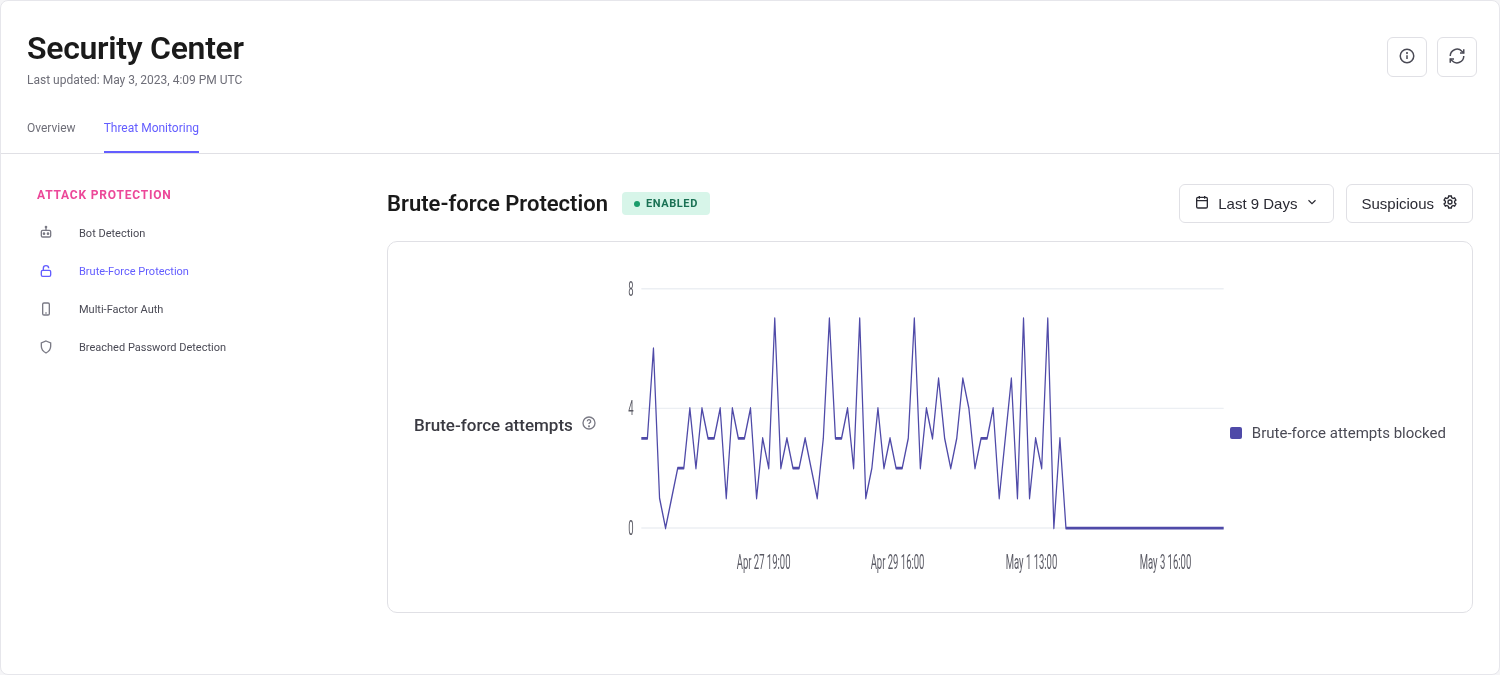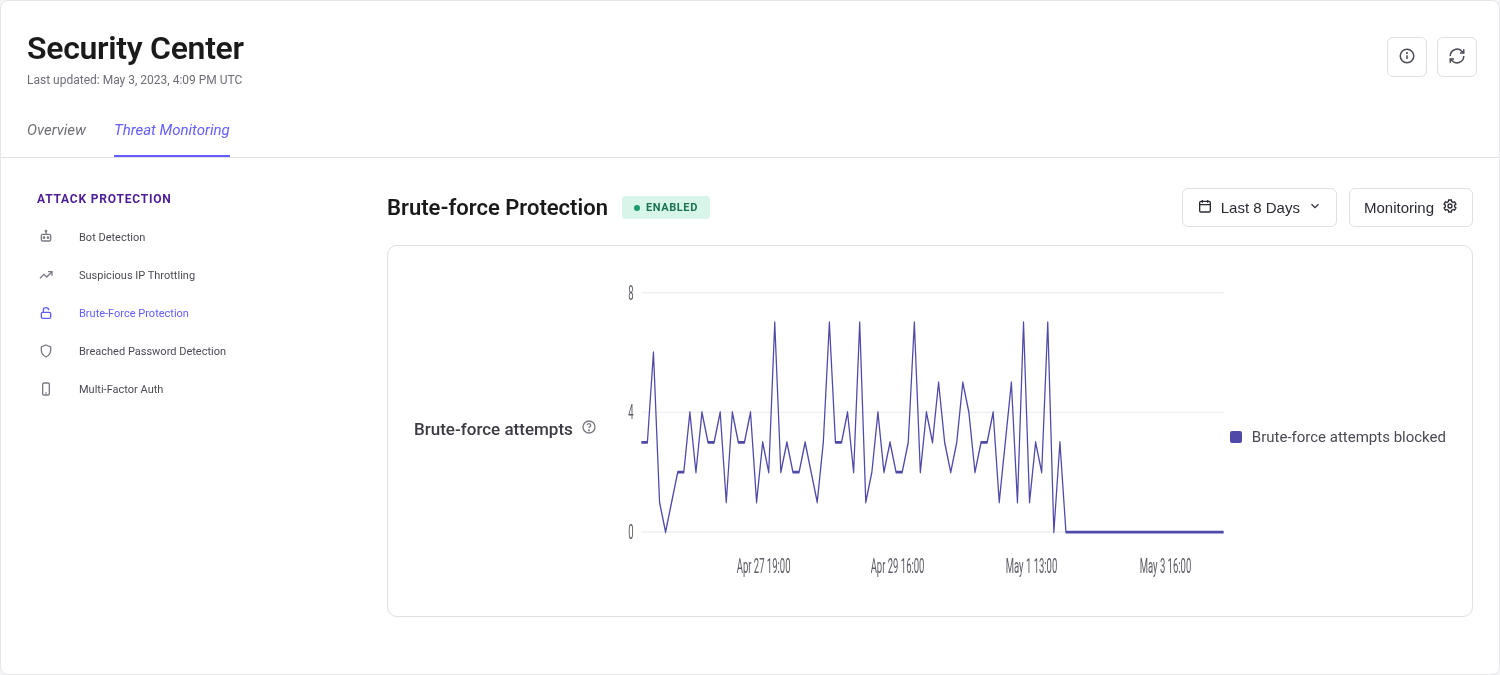--- a/index.html
+++ b/index.html
@@ -41,31 +41,31 @@
     width:40px;height:40px;border:1px solid var(--border);border-radius:6px;
     background:#fff;display:flex;align-items:center;justify-content:center;
     cursor:pointer;color:#4a4a55;
   }
   
   .tabs{
     display:flex;gap:28px;padding:0 26px;margin-top:34px;
     border-bottom:1px solid var(--border);
   }
   .tab{
-    padding:0 0 16px 0;font-size:15px;color:var(--text-muted);
-    cursor:pointer;border-bottom:2px solid transparent;font-style:italic;
+    padding:0 0 16px 0;font-size:12px;color:var(--text-muted);
+    cursor:pointer;border-bottom:2px solid transparent;
   }
   .tab.active{color:var(--accent);border-bottom-color:var(--accent);}
   
   .body{display:flex;padding:30px 26px 24px 26px;gap:20px;height:calc(100% - 190px);}
   .side{
     width:340px;flex:0 0 340px;
   }
   .side-heading{
-    font-size:12px;letter-spacing:.8px;font-weight:700;color:#4c1d95;
+    font-size:12px;letter-spacing:.8px;font-weight:700;color:#ec4899;
     margin:4px 0 12px 10px;
   }
   .side-item{
     display:flex;align-items:center;gap:24px;
     padding:10px 10px;border-radius:6px;
     color:#4a4a55;cursor:pointer;font-size:11px;
   }
   .side-item .ico{width:18px;height:18px;display:flex;align-items:center;justify-content:center;color:#7a7a85}
   .side-item.active{color:var(--accent)}
   .side-item.active .ico{color:var(--accent)}
@@ -158,57 +158,48 @@
               <rect x="5" y="8" width="14" height="10" rx="2"></rect>
               <line x1="12" y1="4" x2="12" y2="8"></line>
               <circle cx="12" cy="3" r="1"></circle>
               <circle cx="9" cy="13" r="1" fill="currentColor"></circle>
               <circle cx="15" cy="13" r="1" fill="currentColor"></circle>
             </svg>
         </span>
         <span>Bot Detection</span>
       </div>
 
-      <div class="side-item">
-        <span class="ico">
-          <svg width="16" height="16" viewBox="0 0 24 24" fill="none" stroke="currentColor" stroke-width="2">
-              <polyline points="3 17 9 11 13 15 21 7"></polyline>
-              <polyline points="15 7 21 7 21 13"></polyline>
-            </svg>
-        </span>
-        <span>Suspicious IP Throttling</span>
-      </div>
 
       <div class="side-item active">
         <span class="ico">
           <svg width="16" height="16" viewBox="0 0 24 24" fill="none" stroke="currentColor" stroke-width="2">
               <rect x="5" y="11" width="14" height="9" rx="2"></rect>
               <path d="M8 11V8a4 4 0 0 1 8 0"></path>
             </svg>
         </span>
         <span>Brute-Force Protection</span>
       </div>
 
       <div class="side-item">
         <span class="ico">
           <svg width="16" height="16" viewBox="0 0 24 24" fill="none" stroke="currentColor" stroke-width="2">
-              <path d="M12 3l7 3v5c0 5-3 8-7 10-4-2-7-5-7-10V6l7-3z"></path>
-            </svg>
-        </span>
-        <span>Breached Password Detection</span>
-      </div>
-
-      <div class="side-item">
-        <span class="ico">
-          <svg width="16" height="16" viewBox="0 0 24 24" fill="none" stroke="currentColor" stroke-width="2">
               <rect x="7" y="3" width="10" height="18" rx="2"></rect>
               <line x1="11" y1="18" x2="13" y2="18"></line>
             </svg>
         </span>
         <span>Multi-Factor Auth</span>
+      </div>
+
+      <div class="side-item">
+        <span class="ico">
+          <svg width="16" height="16" viewBox="0 0 24 24" fill="none" stroke="currentColor" stroke-width="2">
+              <path d="M12 3l7 3v5c0 5-3 8-7 10-4-2-7-5-7-10V6l7-3z"></path>
+            </svg>
+        </span>
+        <span>Breached Password Detection</span>
       </div>
     </nav>
 
     <section class="main">
 
       <div class="section-header">
         <div class="section-title-wrap">
           <h2 class="section-title">Brute-force Protection</h2>
           <span class="pill">
             <span class="dot"></span>
@@ -218,29 +209,29 @@
         <div class="section-actions">
           <button class="btn">
             <span>
               <svg width="16" height="16" viewBox="0 0 24 24" fill="none" stroke="currentColor" stroke-width="2">
                   <rect x="4" y="5" width="16" height="16" rx="2"></rect>
                   <line x1="4" y1="10" x2="20" y2="10"></line>
                   <line x1="8" y1="3" x2="8" y2="7"></line>
                   <line x1="16" y1="3" x2="16" y2="7"></line>
                 </svg>
             </span>
-            <span>Last 8 Days</span>
+            <span>Last 9 Days</span>
             <span>
               <svg width="14" height="14" viewBox="0 0 24 24" fill="none" stroke="currentColor" stroke-width="2">
                   <polyline points="6 9 12 15 18 9"></polyline>
                 </svg>
             </span>
           </button>
           <button class="btn">
-            <span>Monitoring</span>
+            <span>Suspicious</span>
             <span>
               <svg width="16" height="16" viewBox="0 0 24 24" fill="none" stroke="currentColor" stroke-width="2">
                   <circle cx="12" cy="12" r="3"></circle>
                   <path d="M19 12a7 7 0 0 0-.1-1.2l2-1.6-2-3.4-2.4 1a7 7 0 0 0-2-1.2L14 3h-4l-.5 2.6a7 7 0 0 0-2 1.2l-2.4-1-2 3.4 2 1.6A7 7 0 0 0 5 12c0 .4 0 .8.1 1.2l-2 1.6 2 3.4 2.4-1a7 7 0 0 0 2 1.2L10 21h4l.5-2.6a7 7 0 0 0 2-1.2l2.4 1 2-3.4-2-1.6c.1-.4.1-.8.1-1.2z"></path>
                 </svg>
             </span>
           </button>
         </div>
       </div>
 

